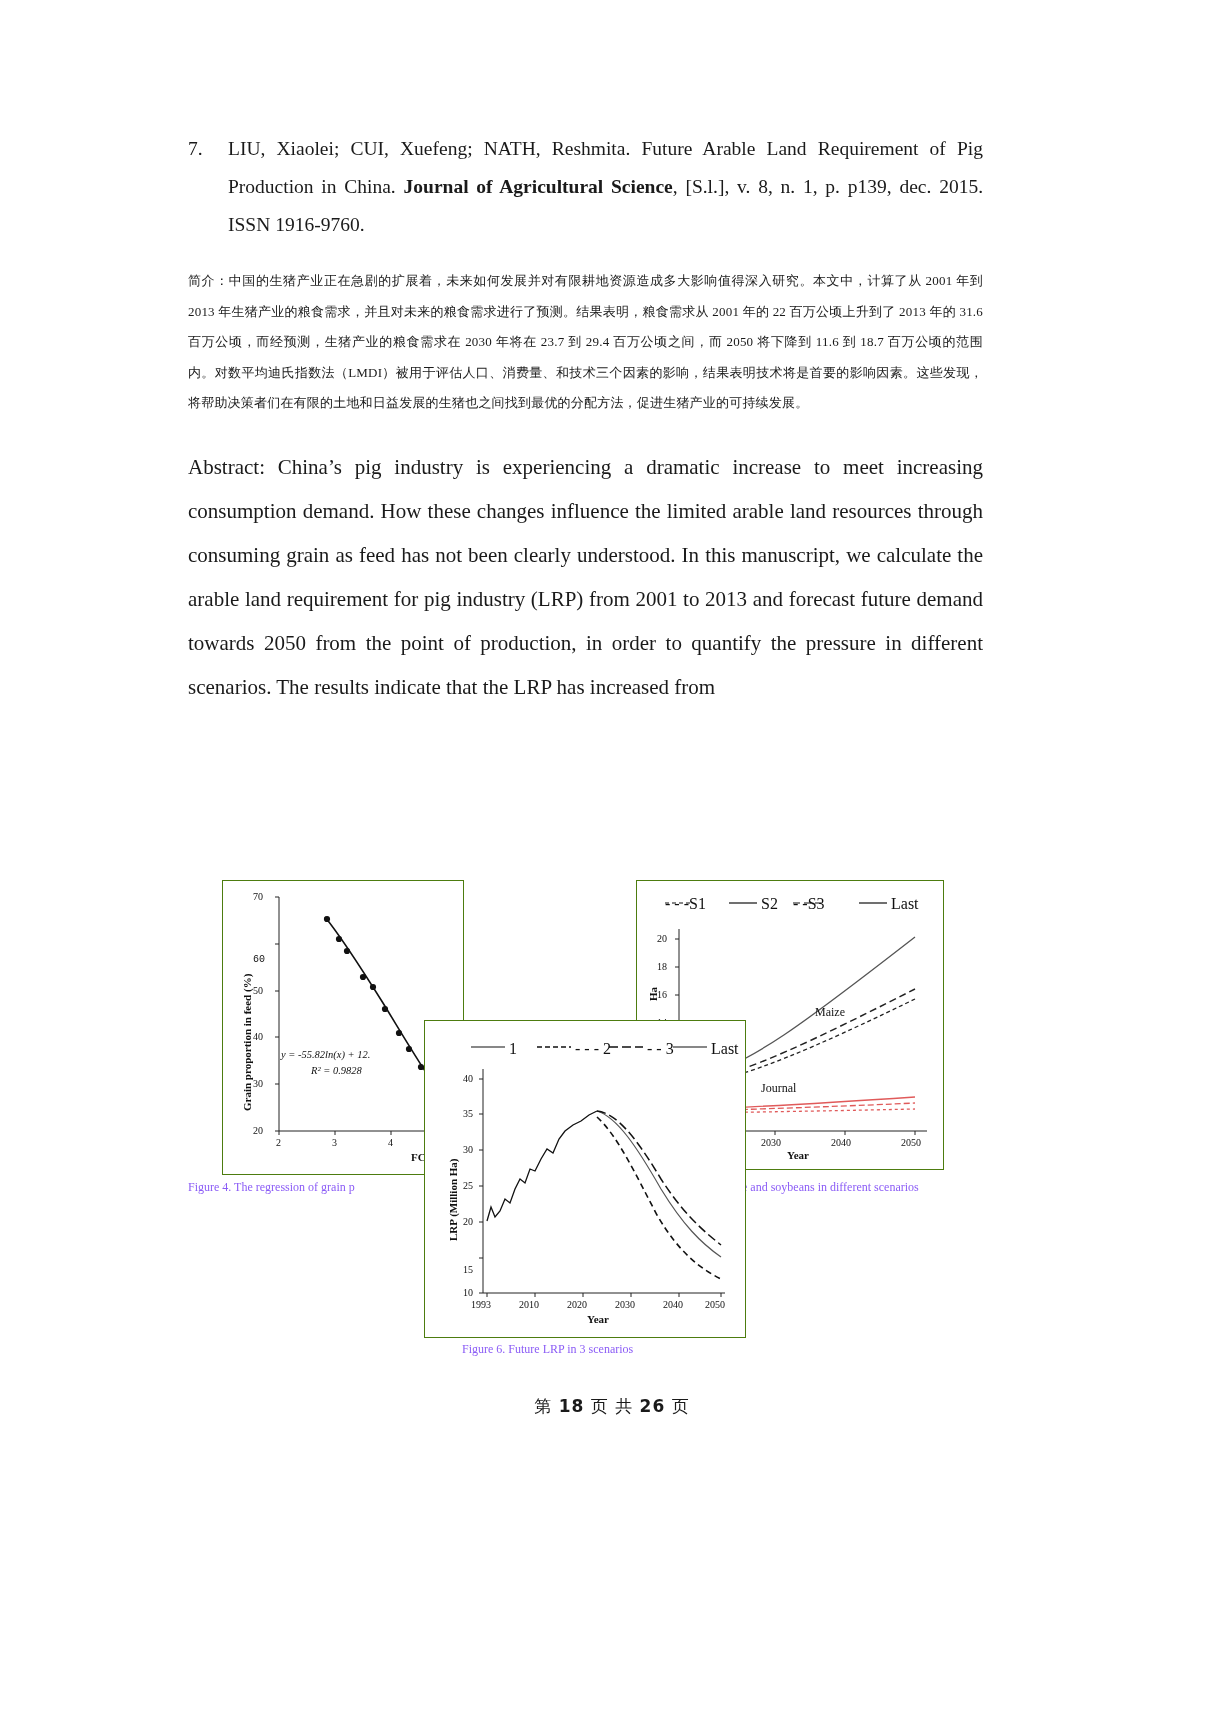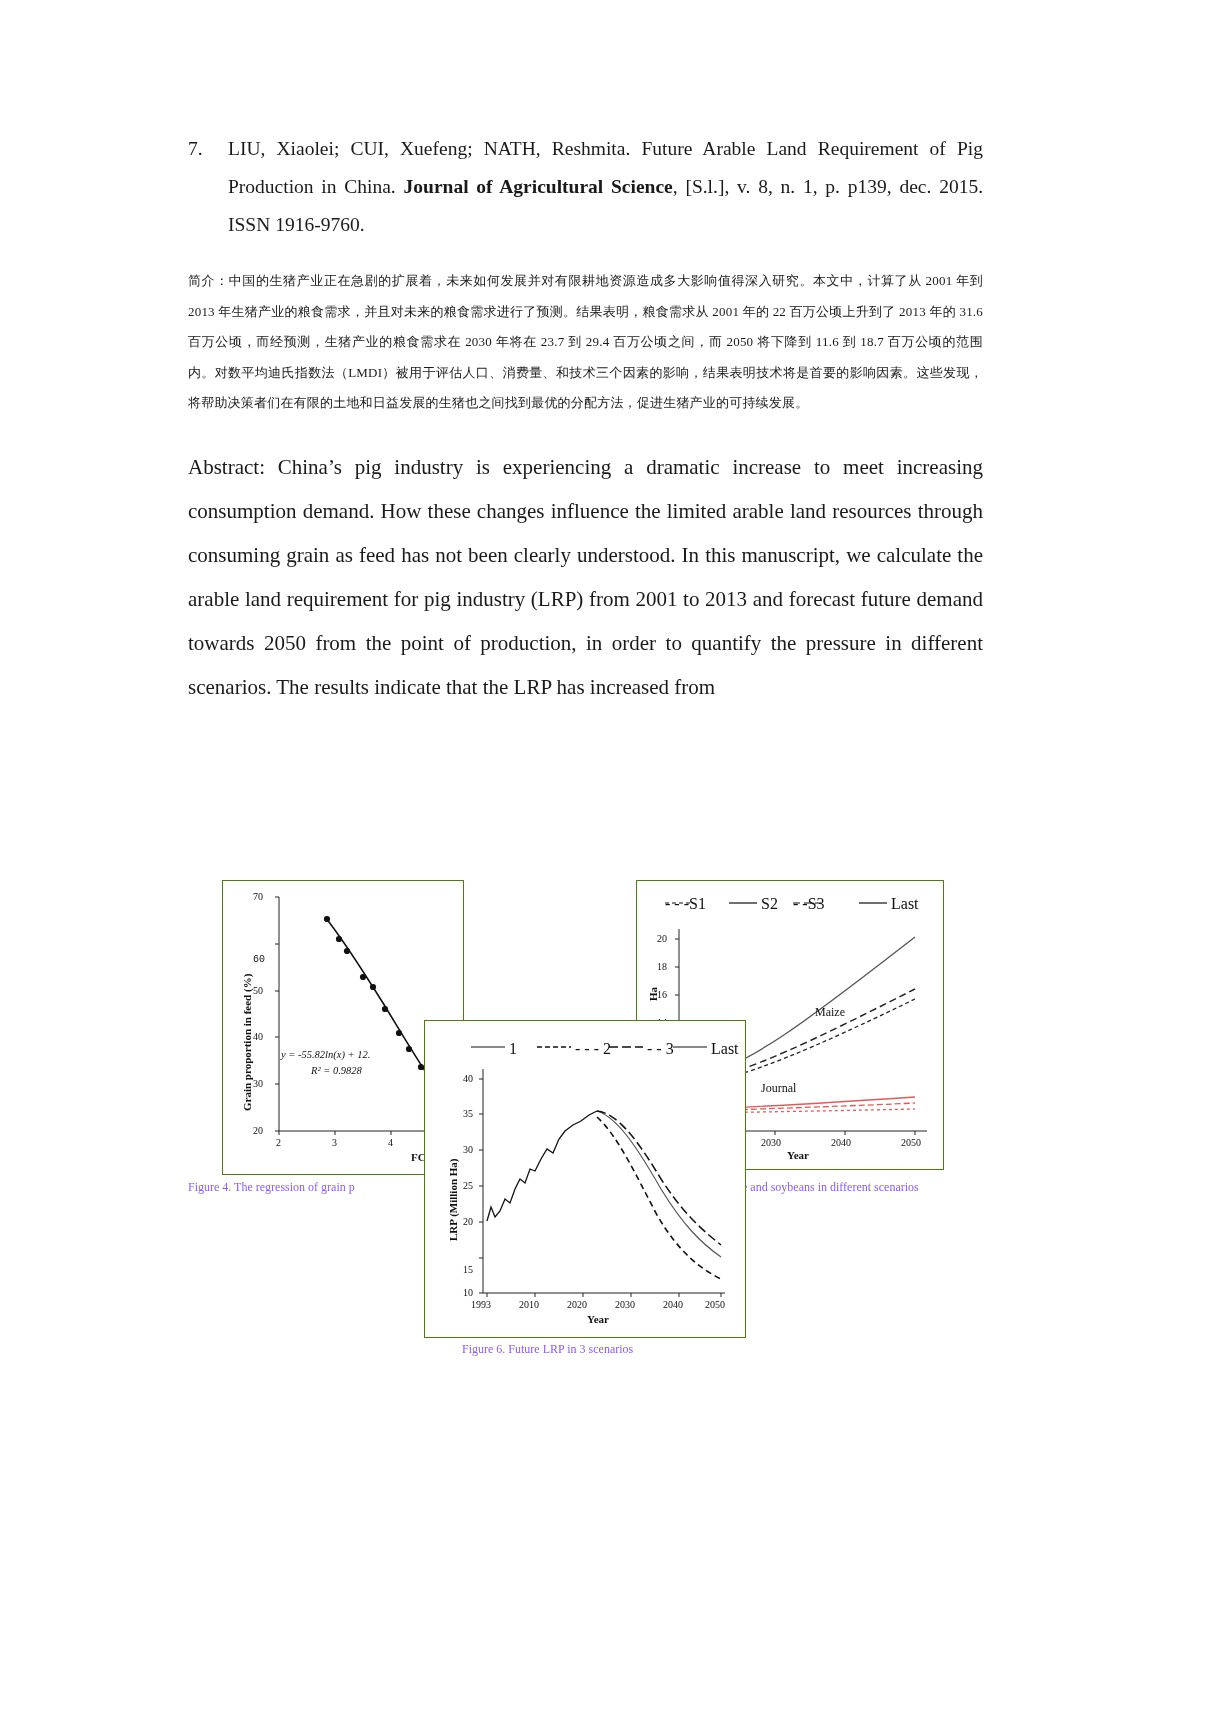--- a/index.html
+++ b/index.html
@@ -312,14 +312,21 @@
       <div class="tick" style="left:238px; top:278px;">2040</div>
       <div class="tick" style="left:280px; top:278px;">2050</div>
 
       <div class="axis-label vert" style="left:22px; top:220px;">LRP (Million Ha)</div>
       <div class="axis-label" style="left:162px; top:292px;">Year</div>
     </div>
     <div class="figcap" id="fig6cap">Figure 6. Future LRP in 3 scenarios</div>
 
   </div>
 
+  <div class="footer">
+    <span>第</span>
+    <b>18</b>
+    <span>页  共</span>
+    <b>26</b>
+    <span>页</span>
+  </div>
 
 </div>
 
 </body></html>

